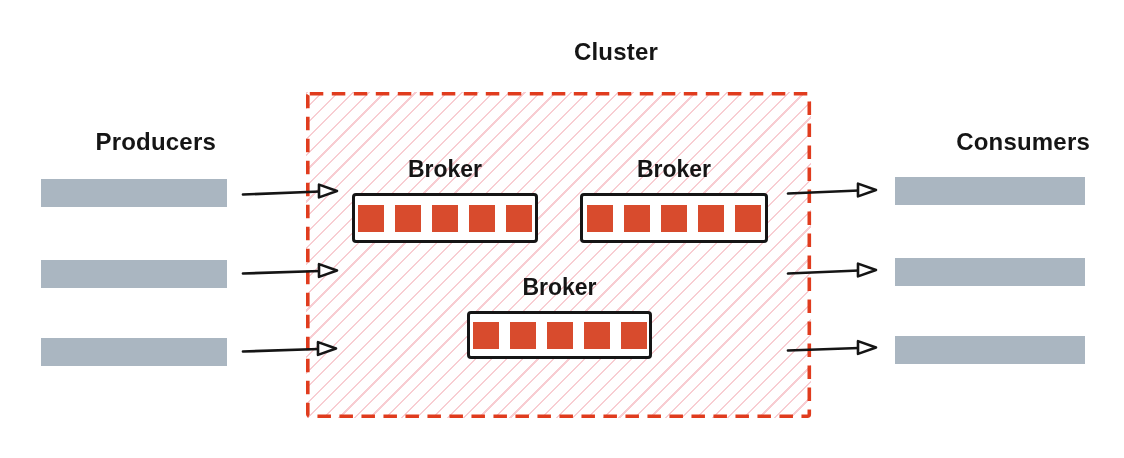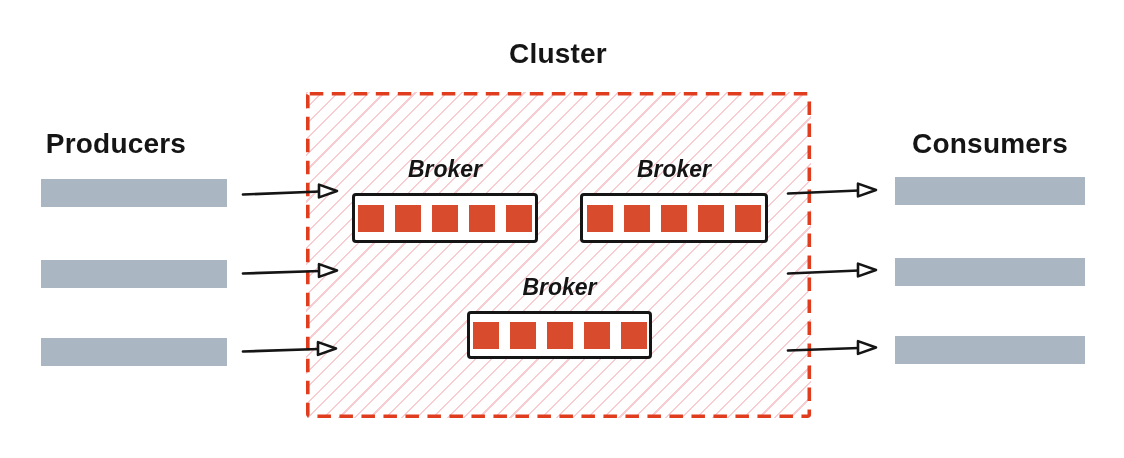--- a/index.html
+++ b/index.html
@@ -13,24 +13,24 @@
   .stage{
     position:relative;
     width:1124px;height:458px;
     background:#ffffff;
     overflow:hidden;
     font-family:"Liberation Sans", sans-serif;
     color:var(--line-black);
   }
   .label{
     position:absolute;
-    font-size:28px;
+    font-size:24px;
     font-weight:600;
     letter-spacing:0.2px;
-    text-align:center;
+    text-align:right;
     color:var(--line-black);
     white-space:nowrap;
   }
   .title-label{left:458px;top:38px;width:200px;}
   .producers-label{left:16px;top:128px;width:200px;}
   .consumers-label{left:890px;top:128px;width:200px;}
 
   .cluster-area{
     position:absolute;
     left:306px;top:92px;width:505px;height:326px;
@@ -46,21 +46,20 @@
   .broker{position:absolute;}
   .broker-label{
     position:absolute;
     width:100%;
     top:-37px;
     font-size:23px;
     font-weight:600;
     text-align:center;
     color:var(--line-black);
     white-space:nowrap;
-    font-style:italic;
   }
   .broker-box{
     box-sizing:border-box;
     border:3px solid var(--line-black);
     border-radius:4px;
     background:#ffffff;
     display:flex;
     align-items:center;
     justify-content:center;
     gap:11px;

